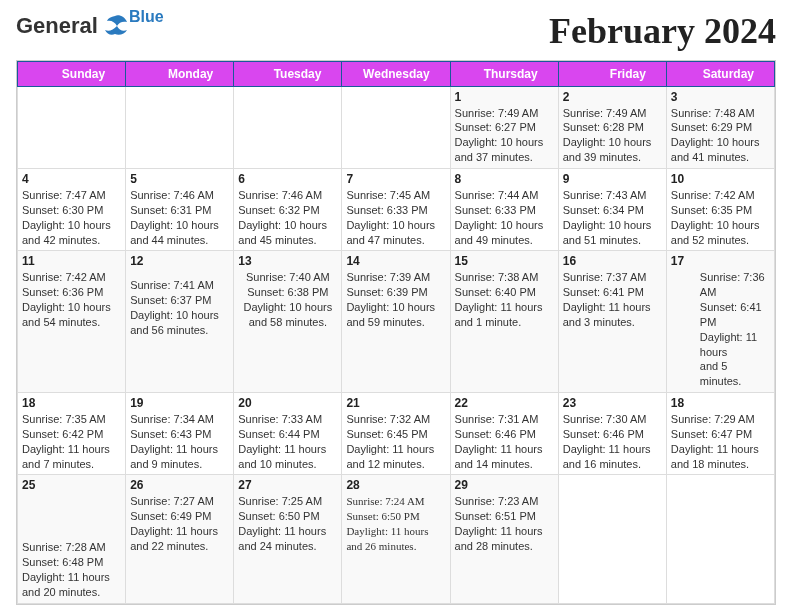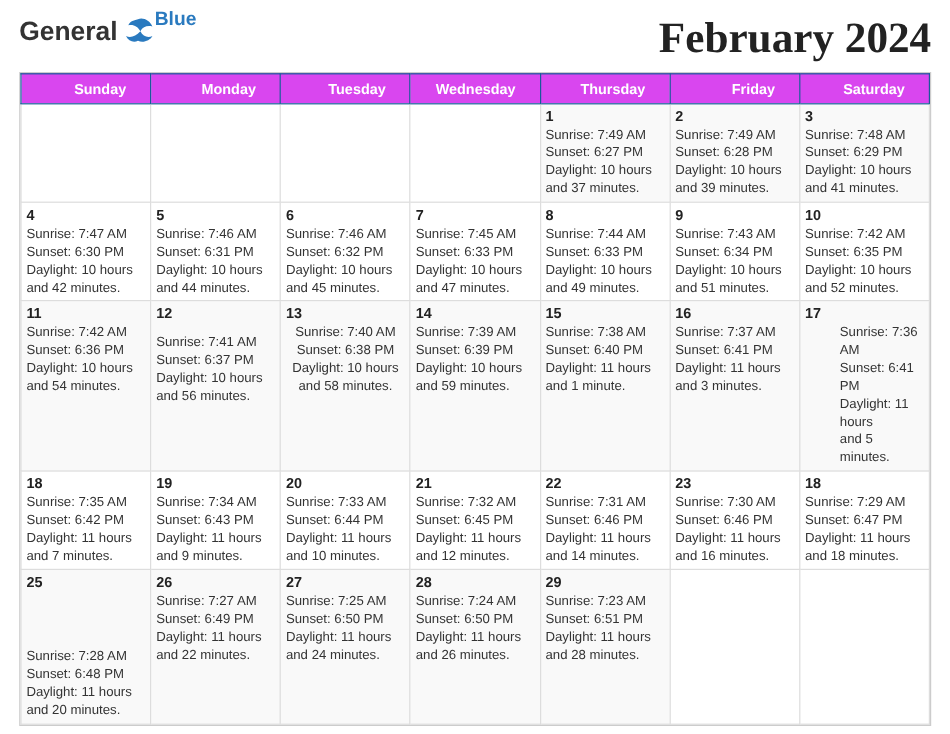--- a/index.html
+++ b/index.html
@@ -328,21 +328,21 @@
             </td>
             <td>
               <span class="day-number">27</span>
               <div class="day-info" style="white-space: pre-line;">Sunrise: 7:25 AM
 Sunset: 6:50 PM
 Daylight: 11 hours
 and 24 minutes.</div>
             </td>
             <td>
               <span class="day-number">28</span>
-              <div class="day-info" style="white-space: pre-line;">Sunrise: 7:24 AM
+              <div class="day-info" style="white-space: pre-line; font-family: Liberation Serif, serif;">Sunrise: 7:24 AM
 Sunset: 6:50 PM
 Daylight: 11 hours
 and 26 minutes.</div>
             </td>
             <td>
               <span class="day-number">29</span>
               <div class="day-info" style="white-space: pre-line;">Sunrise: 7:23 AM
 Sunset: 6:51 PM
 Daylight: 11 hours
 and 28 minutes.</div>

